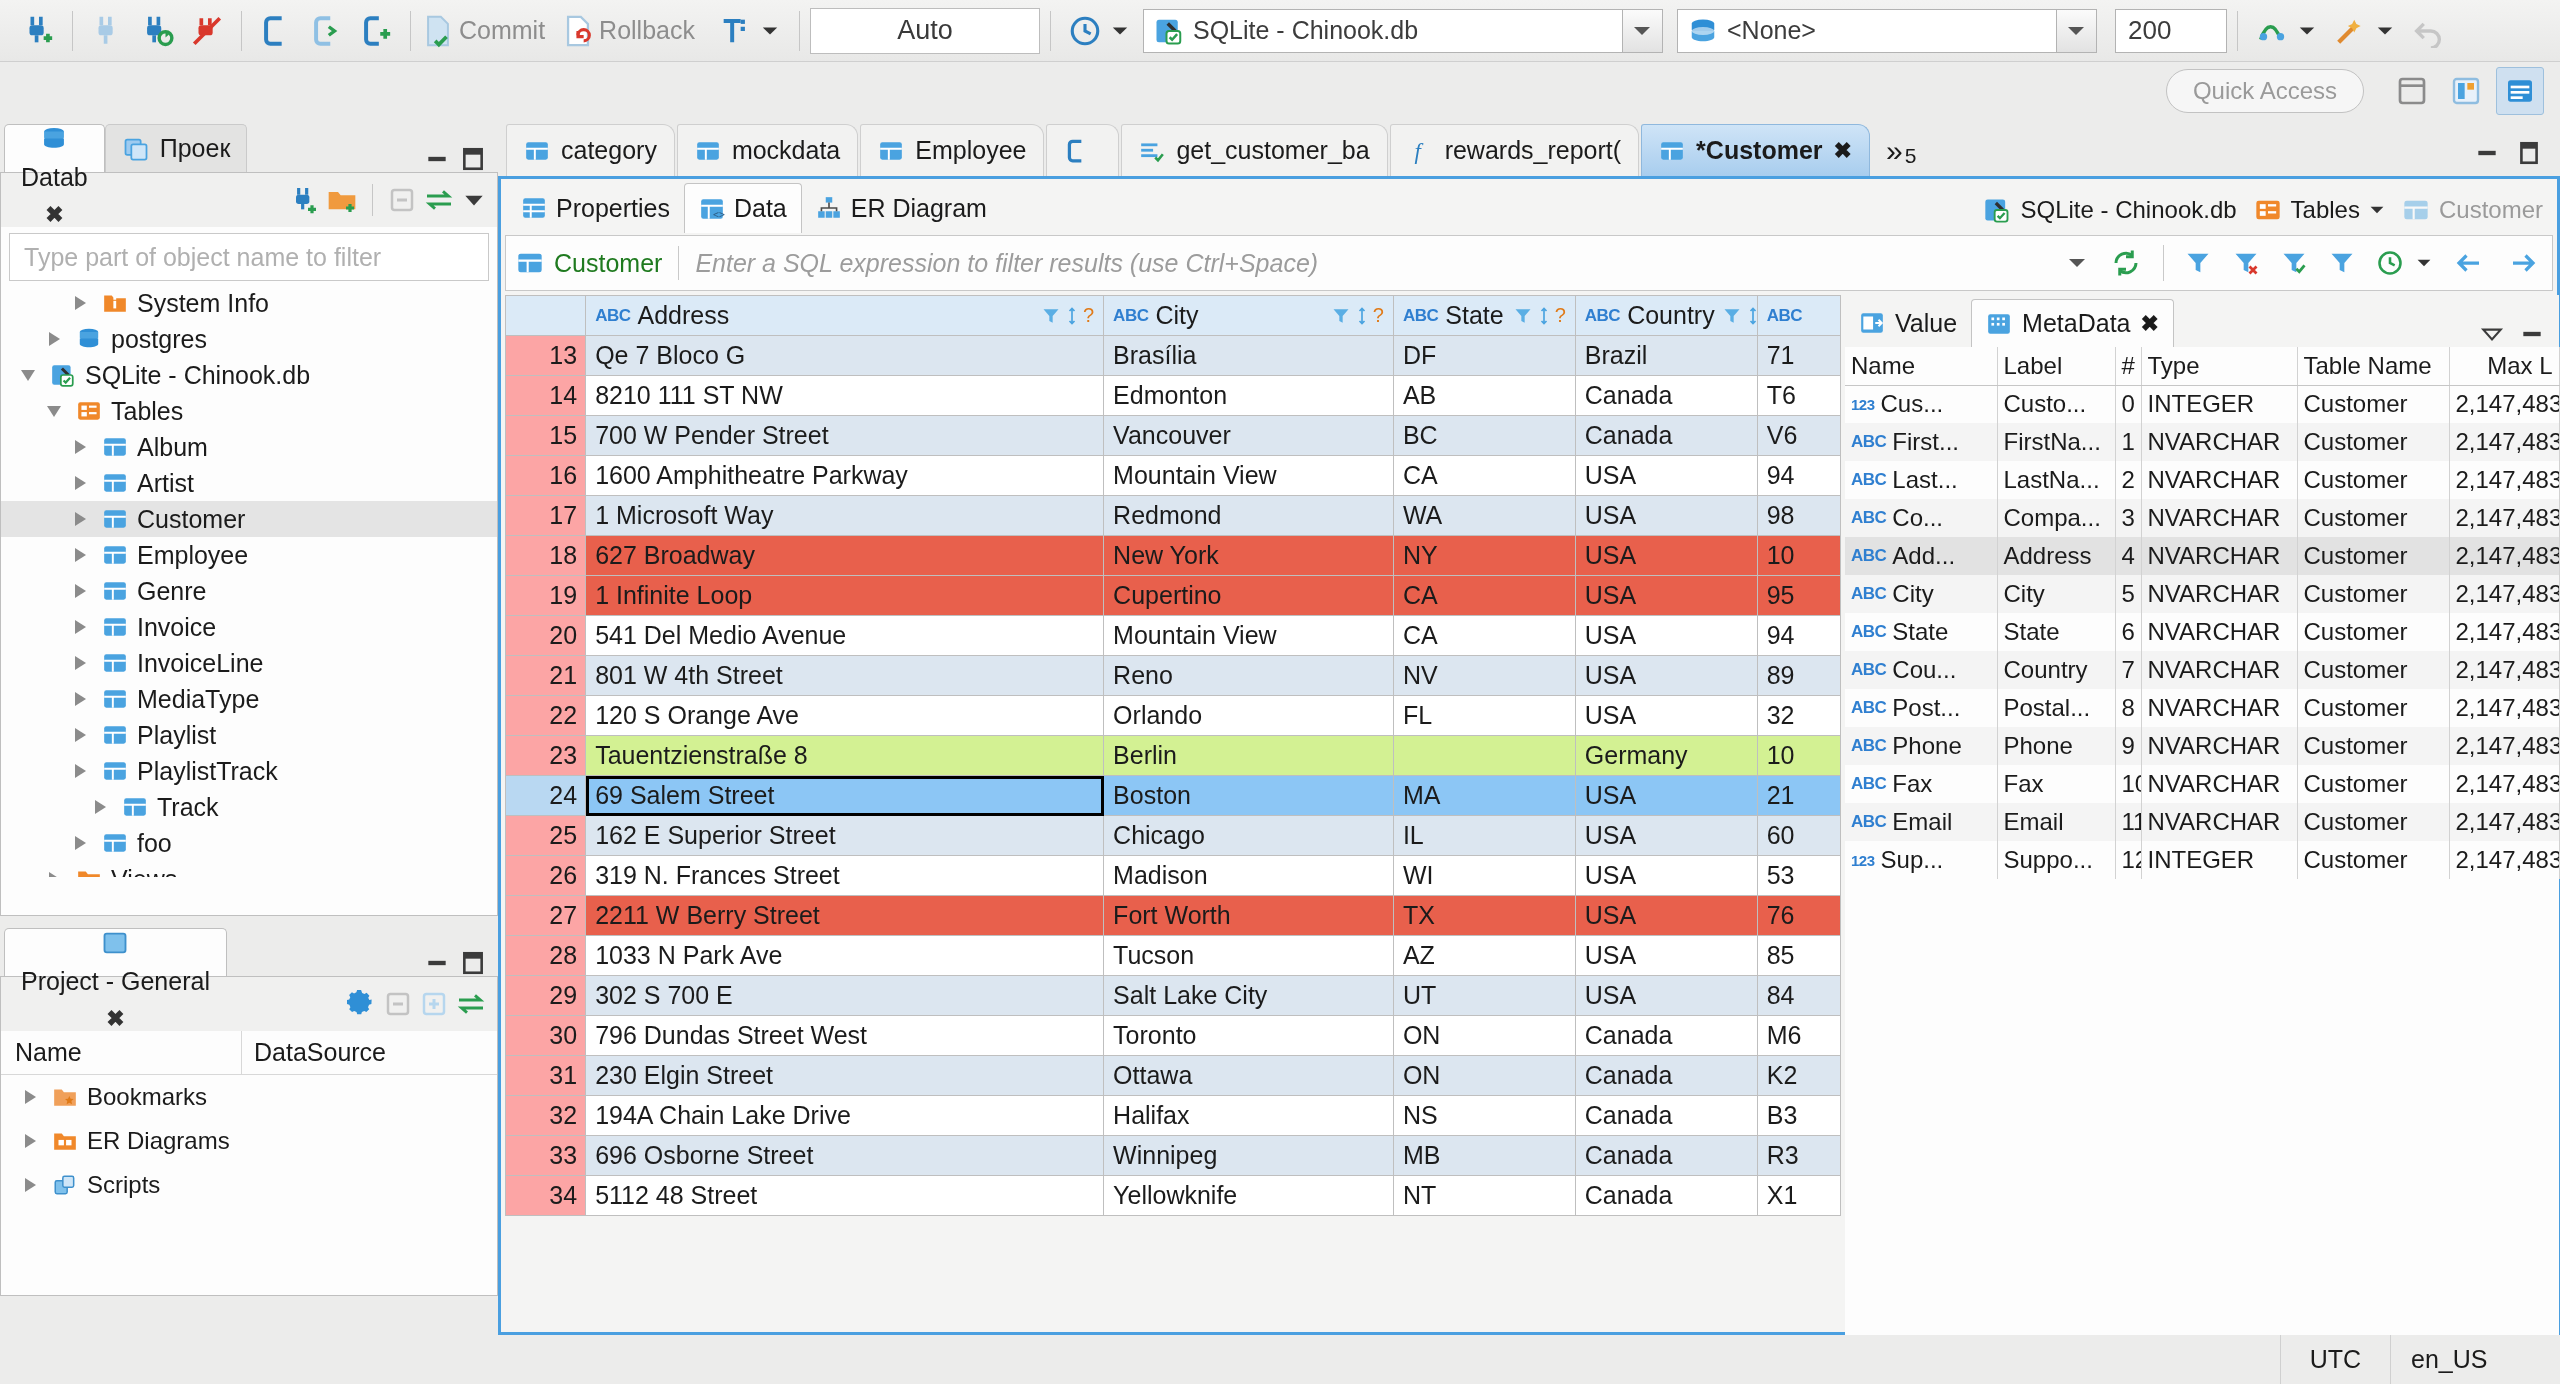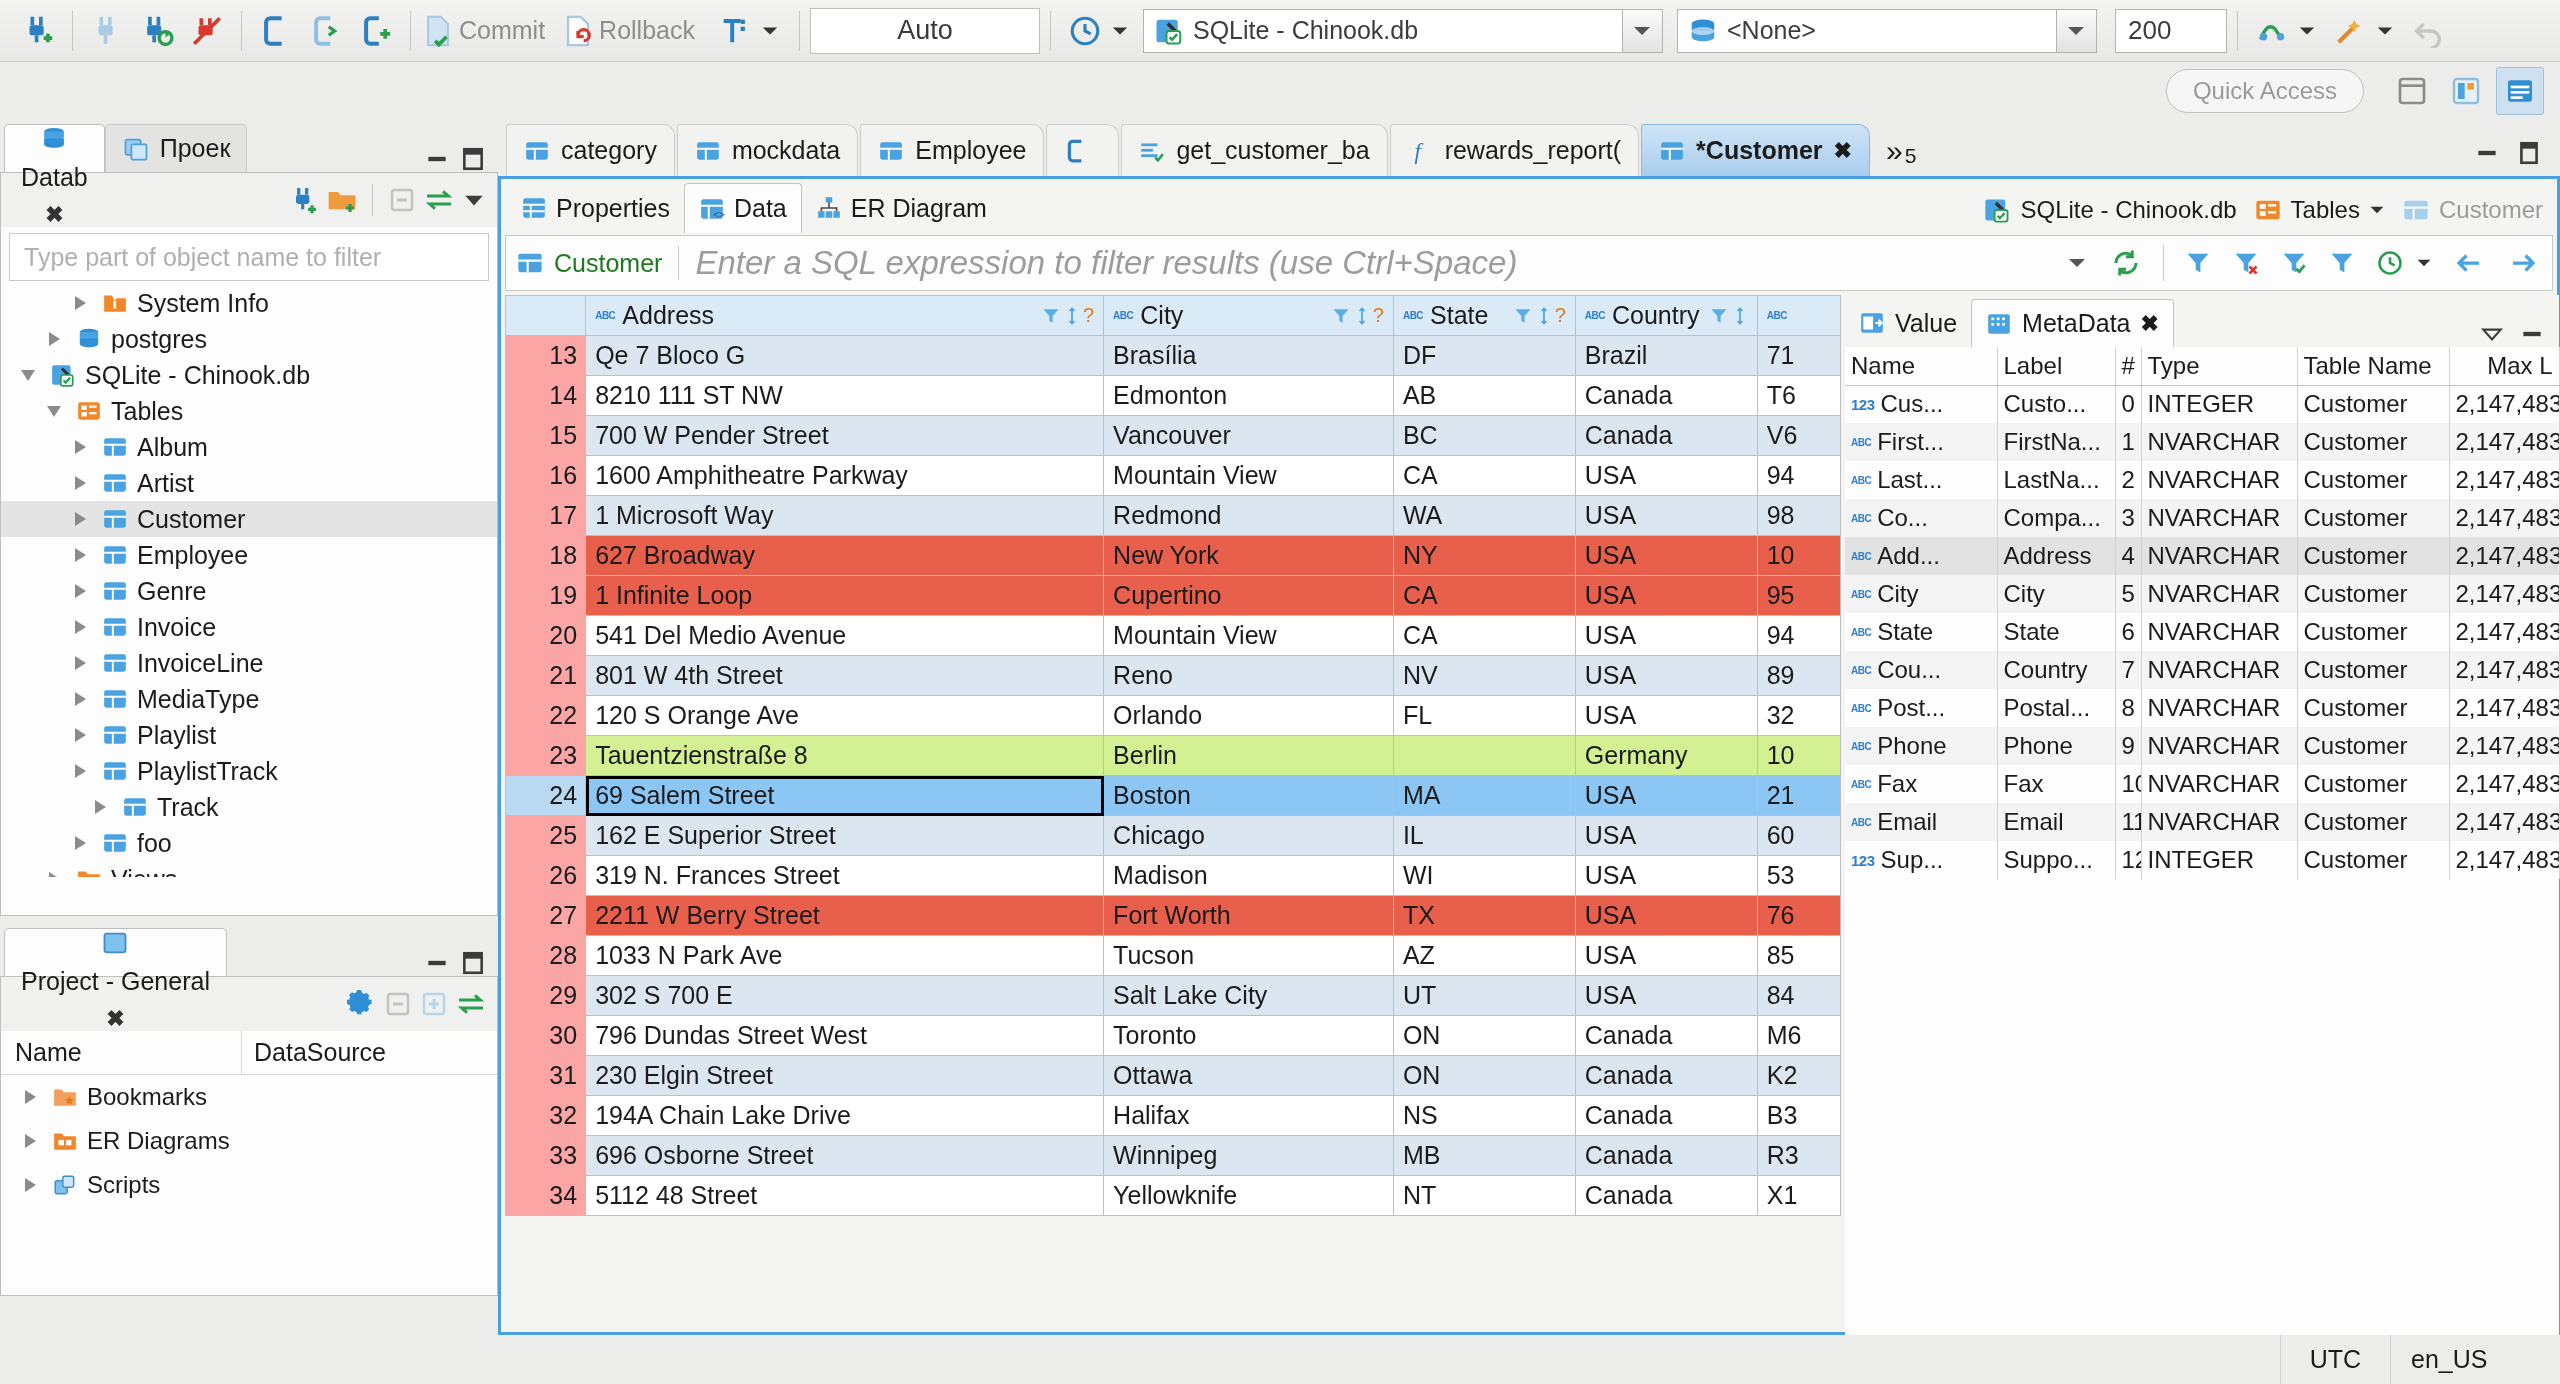--- a/index.html
+++ b/index.html
@@ -101,38 +101,38 @@
   #edbody { position:absolute; left:0; top:56px; width:2062px; height:1159px;
     border:3px solid #4a9fe0; background:#f4f4f3; }
 
   .subtabbar { height:54px; display:flex; align-items:flex-end; background:#f4f4f3; padding-left:6px; position:relative; }
   .stab { height:50px; display:flex; align-items:center; gap:9px; padding:0 14px; font-size:25px; }
   .stab.active { background:#fdfdfd; border:1px solid #c4c4c4; border-bottom:none; border-radius:4px 4px 0 0; }
   .breadcrumb { position:absolute; right:14px; bottom:9px; display:flex; align-items:center; gap:9px; font-size:24px; }
 
   .filterbar { height:56px; background:#fdfdfd; border:1px solid #c8c8c8; margin:2px 4px 0 4px; display:flex; align-items:center; padding-left:10px; gap:10px; }
   .fb-name { color:#1f7a1f; font-size:25px; }
-  .fb-ph { color:#9c9c9c; font-style:italic; font-size:33px; }
+  .fb-ph { color:#9c9c9c; font-style:italic; font-size:25px; }
 
   
   .grid-wrap { position:absolute; left:4px; top:116px; width:1336px; height:1107px; }
   table.grid { border-collapse:collapse; table-layout:fixed; width:1336px; font-size:25px; }
   table.grid th, table.grid td { border:1px solid #bfbfbf; padding:0 9px; height:40px; text-align:left; overflow:hidden; white-space:nowrap; }
   table.grid th { background:#dbeaf7; font-weight:normal; }
   .rowno { width:52px; background:#fca5a5; text-align:right !important; padding-right:8px !important; color:#1b1b1b; }
   tr.odd td:not(.rowno) { background:#dce6f0; }
   tr.even td:not(.rowno) { background:#ffffff; }
   tr.del td:not(.rowno) { background:#e8604c; }
   tr.new td:not(.rowno) { background:#d3f193; }
   tr.sel td:not(.rowno) { background:#8cc6f5; }
   tr.sel .rowno { background:#b9d8f2; }
   td.focus { outline:3px solid #000; outline-offset:-3px; }
   .hdr-inner { display:flex; align-items:center; gap:7px; }
   .hdr-icons { margin-left:auto; display:flex; align-items:center; gap:3px; }
-  .abc { font-size:10px; font-weight:bold; color:#2f7fd0; letter-spacing:-0.5px; }
+  .abc { font-size:17px; font-weight:bold; color:#2f7fd0; letter-spacing:-0.5px; }
   .num123 { font-size:15px; font-weight:bold; color:#2f7fd0; letter-spacing:-0.5px; }
 
   
   .vpanel { position:absolute; left:1344px; top:116px; width:714px; height:1107px; background:#fdfdfd; }
   .vtabbar { height:52px; display:flex; align-items:flex-end; background:#f4f4f3; position:relative; }
   .vt { height:48px; display:flex; align-items:center; gap:10px; padding:0 14px; font-size:25px; }
   .vt.active { background:#fdfdfd; border:1px solid #c4c4c4; border-bottom:none; border-radius:4px 4px 0 0; }
   table.meta { border-collapse:collapse; table-layout:fixed; width:714px; font-size:24px; }
   table.meta th, table.meta td { padding:0 6px; height:38px; text-align:left; white-space:nowrap; overflow:hidden; border-right:1px solid #d2d2d2; }
   table.meta th { background:#fdfdfd; font-weight:normal; border-bottom:1px solid #c6c6c6; }

